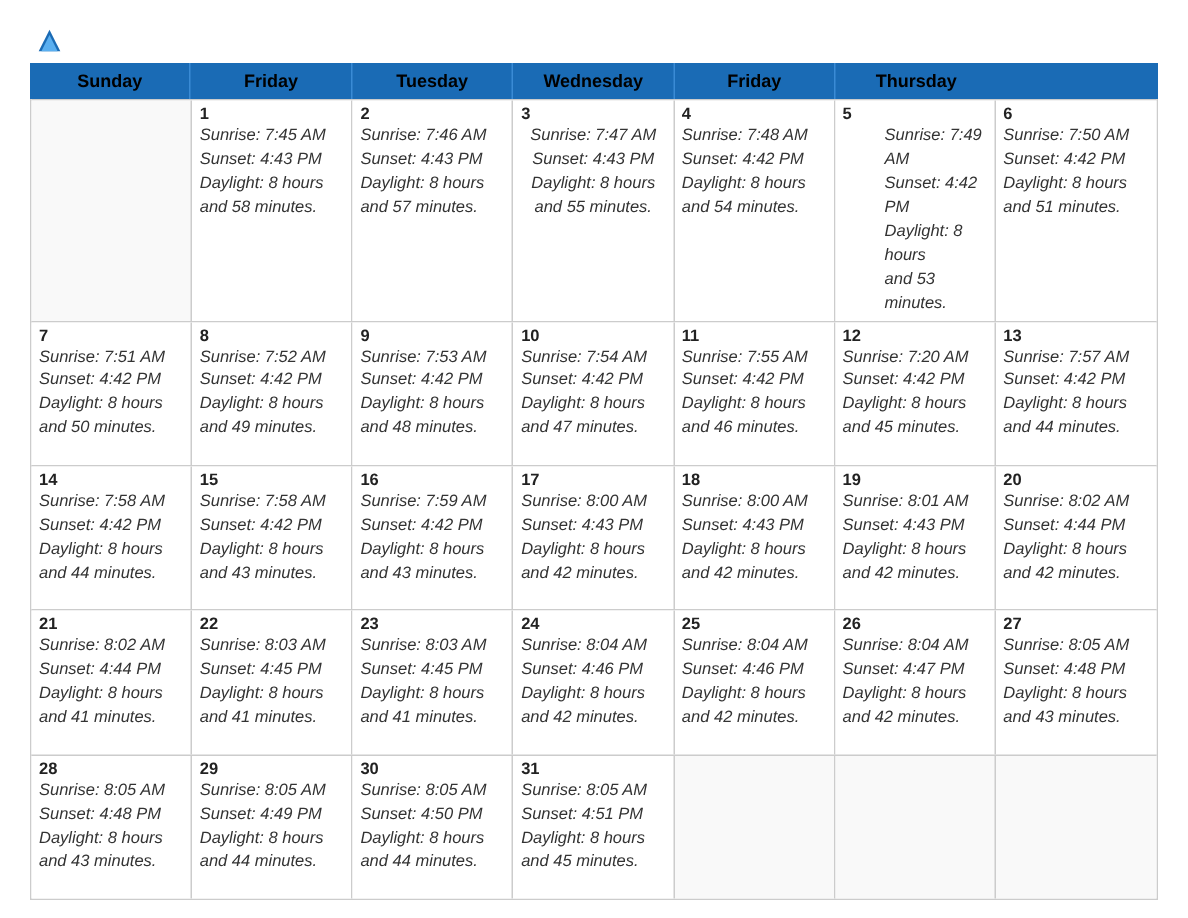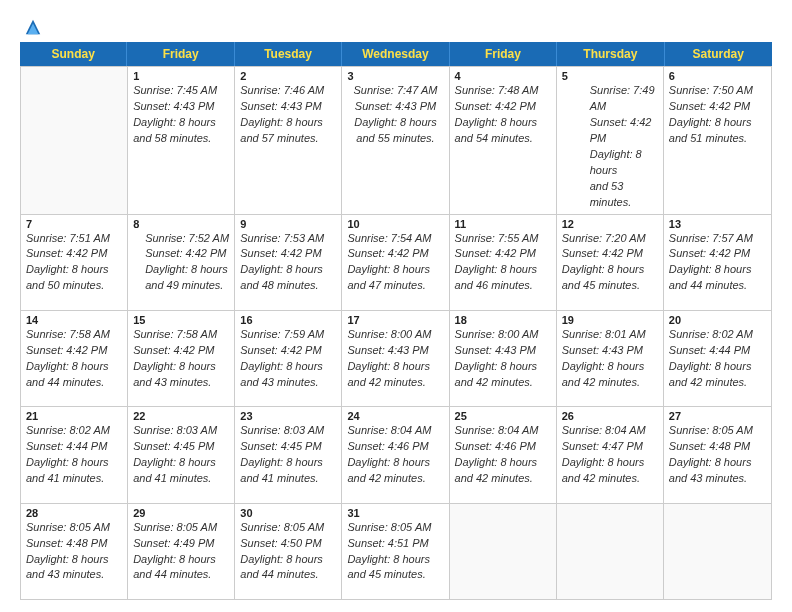--- a/index.html
+++ b/index.html
@@ -65,21 +65,21 @@
       flex: 1;
       display: flex;
       flex-direction: column;
     }
     .cal-header {
       display: grid;
       grid-template-columns: repeat(7, 1fr);
       background: #1a6bb5;
     }
     .cal-header-cell {
-      color: #fde047;
+      color: #000000;
       font-size: 12px;
       font-weight: bold;
       padding: 5px 4px;
       text-align: center;
       border-right: 1px solid #3a8bd5;
     }
     .cal-header-cell:last-child { border-right: none; }
     .cal-body {
       display: flex;
       flex-direction: column;
@@ -141,21 +141,20 @@
   </div>
 
   <div class="calendar">
     <div class="cal-header">
     <div class="cal-header-cell">Sunday</div>
         <div class="cal-header-cell">Friday</div>
         <div class="cal-header-cell">Tuesday</div>
         <div class="cal-header-cell">Wednesday</div>
         <div class="cal-header-cell">Friday</div>
         <div class="cal-header-cell">Thursday</div>
-        <div class="cal-header-cell">Saturday</div>
       </div>
     <div class="cal-body">
     <div class="cal-row">
           <div class="cal-cell empty"></div>
           <div class="cal-cell">
             <div class="day-num">1</div>
             <div class="cell-info" style="white-space: pre-line;">Sunrise: 7:45 AM
 Sunset: 4:43 PM
 Daylight: 8 hours
 and 58 minutes.</div>
@@ -199,21 +198,21 @@
         <div class="cal-row">
           <div class="cal-cell">
             <div class="day-num">7</div>
             <div class="cell-info" style="white-space: pre-line;">Sunrise: 7:51 AM
 Sunset: 4:42 PM
 Daylight: 8 hours
 and 50 minutes.</div>
           </div>
           <div class="cal-cell">
             <div class="day-num">8</div>
-            <div class="cell-info" style="white-space: pre-line; margin-left: 12px;">Sunrise: 7:52 AM
+            <div class="cell-info" style="white-space: pre-line;">Sunrise: 7:52 AM
 Sunset: 4:42 PM
 Daylight: 8 hours
 and 49 minutes.</div>
           </div>
           <div class="cal-cell">
             <div class="day-num">9</div>
             <div class="cell-info" style="white-space: pre-line;">Sunrise: 7:53 AM
 Sunset: 4:42 PM
 Daylight: 8 hours
 and 48 minutes.</div>

